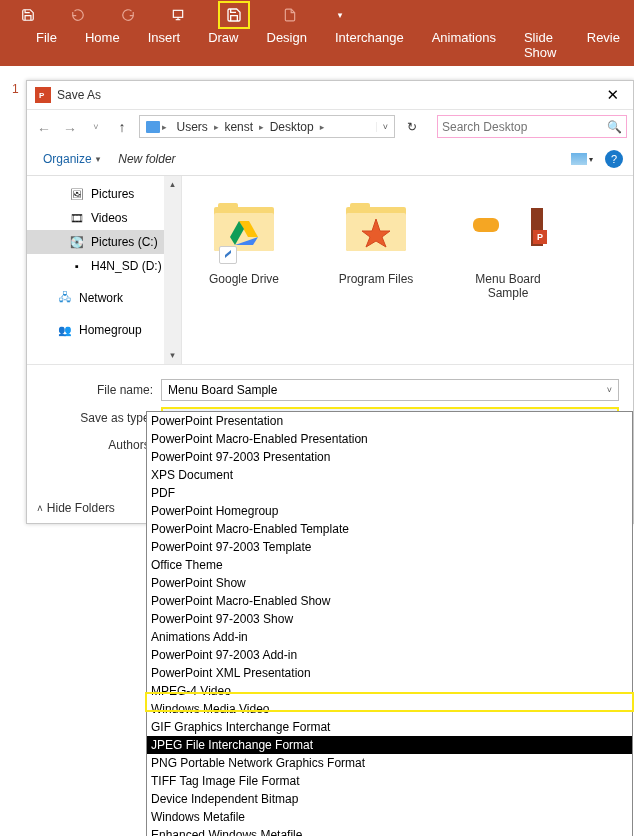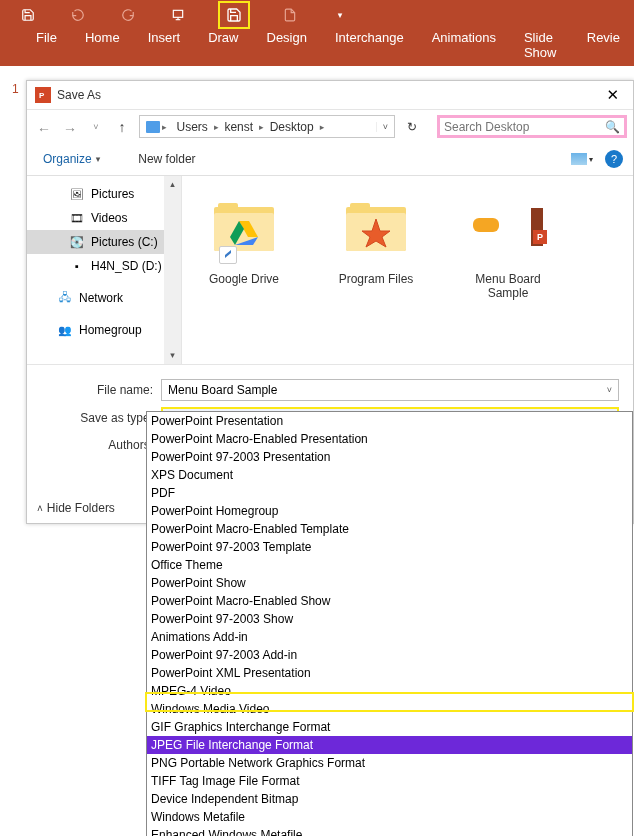--- a/index.html
+++ b/index.html
@@ -25,28 +25,28 @@
 .titlebar .close { font-size: 15px; cursor: pointer; padding: 2px 6px; }
 
 .navbar { display: flex; align-items: center; height: 33px; padding: 0 6px; gap: 4px; }
 .navbtn { width: 22px; height: 22px; display: flex; align-items: center; justify-content: center; color: #888; font-size: 14px; }
 .navbtn.enabled { color: #333; }
 .pathbox { flex: 1; display: flex; align-items: center; border: 1px solid #c7c7c7; height: 23px; background: #fff; padding-left: 2px; margin: 0 2px; }
 .pathseg { font-size: 12px; color: #333; padding: 0 4px; display: flex; align-items: center; }
 .pathchev { color: #666; font-size: 9px; padding: 0 2px; }
 .pathdrop { width: 18px; text-align: center; color: #555; font-size: 9px; border-left: 1px solid #eee; }
 .refresh { width: 22px; height: 22px; display: flex; align-items: center; justify-content: center; color: #333; font-size: 12px; }
-.searchbox { width: 190px; border: 3px solid #f9a8d4; height: 23px; display: flex; align-items: center; padding: 0 4px; margin-left: 10px; }
+.searchbox { width: 190px; border: 1px solid #f9a8d4; height: 23px; display: flex; align-items: center; padding: 0 4px; margin-left: 10px; }
 .searchbox input { border: none; outline: none; font-size: 12px; flex: 1; color: #888; background: transparent; }
 .searchbox .sicon { color: #555; font-size: 12px; }
 
 .toolbar { display: flex; align-items: center; height: 33px; padding: 0 10px; border-bottom: 1px solid #e0e0e0; }
 .toolbar .orgbtn { color: #1a63a6; font-size: 12px; padding: 2px 6px; display: flex; align-items: center; gap: 4px; }
 .toolbar .orgbtn .chev { font-size: 9px; color: #555; }
-.toolbar .nfbtn { color: #333; font-size: 12px; margin-left: 32px; }
+.toolbar .nfbtn { color: #333; font-size: 12px; margin-left: 12px; font-style: italic; }
 .toolbar .spacer { flex: 1; }
 .toolbar .viewbtn { width: 28px; height: 20px; margin-right: 6px; font-size: 11px; color: #333; display:flex; align-items:center; gap:2px;}
 .toolbar .help { width: 18px; height: 18px; border-radius: 50%; background: #1979ca; color: #fff; font-size: 11px; display: flex; align-items: center; justify-content: center; }
 
 .explorer { display: flex; height: 189px; border-bottom: 1px solid #e5e5e5; }
 .tree { width: 155px; border-right: 1px solid #e5e5e5; overflow-y: auto; font-size: 12px; padding-top: 6px; position: relative; }
 .tree-scroll { position: absolute; right: 0; top: 0; width: 17px; height: 100%; background: #f0f0f0; }
 .tree-scroll .sbtn { height: 17px; background: #f0f0f0; color: #555; font-size: 9px; text-align: center; line-height: 17px; }
 .tree-item { display: flex; align-items: center; height: 24px; padding-left: 42px; gap: 6px; cursor: pointer; }
 .tree-item.sel { background: #d9d9d9; }
@@ -66,21 +66,21 @@
 .formrow .inp { flex: 1; border: 1px solid #bcbcbc; height: 22px; font-size: 12px; padding: 0 6px; display: flex; align-items: center; justify-content: space-between; background: #fff; }
 .formrow .inp.hl { border: 2px solid #fbe817; background: #eef3f9; }
 .formrow .inp .chev { font-size: 9px; color: #555; }
 .formrow.first { padding-top: 14px; }
 
 .hidefolders { position: absolute; left: 10px; bottom: 8px; font-size: 12px; color: #333; display: flex; align-items: center; gap: 4px; }
 
 
 .dropdown { position: absolute; top: 411px; left: 146px; width: 487px; border: 1px solid #888; background: #fff; z-index: 50; }
 .dropdown .opt { font-size: 12px; padding: 1px 4px; cursor: pointer; color: #000; line-height: 16px; }
-.dropdown .opt.sel { background: #6d28d9; color: #fff; }
+.dropdown .opt.sel { background: #000000; color: #fff; }
 .dropdown .hlwrap { position: absolute; border: 2px solid #fbe817; pointer-events: none; }
 </style>
 </head>
 <body>
 
 <div class="ribbon-top">
   <div class="qat">
     <span class="qat-item">
         <svg width="14" height="14" viewBox="0 0 24 24" fill="none" stroke="#fff" stroke-width="2">
           <path d="M19 21H5a2 2 0 0 1-2-2V5a2 2 0 0 1 2-2h11l5 5v11a2 2 0 0 1-2 2z"></path>

